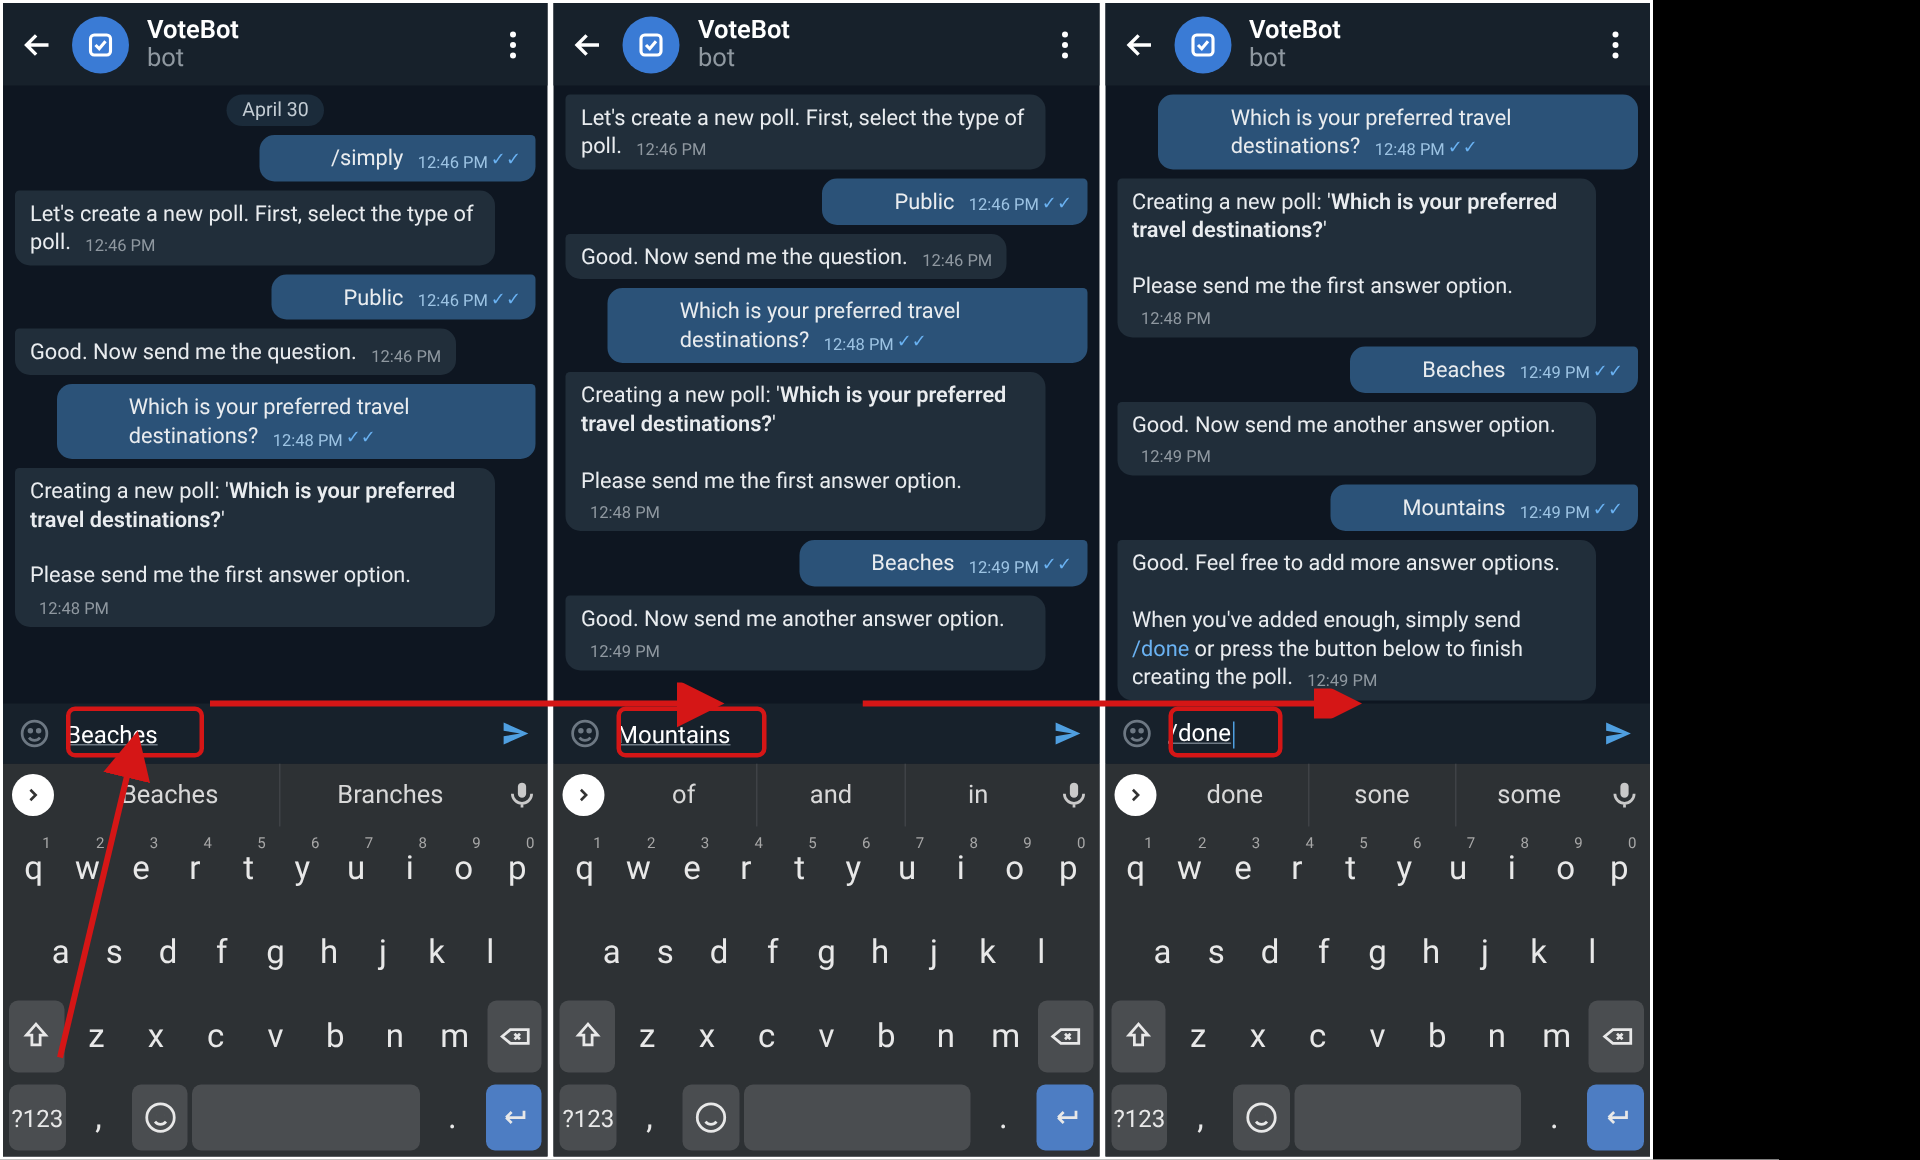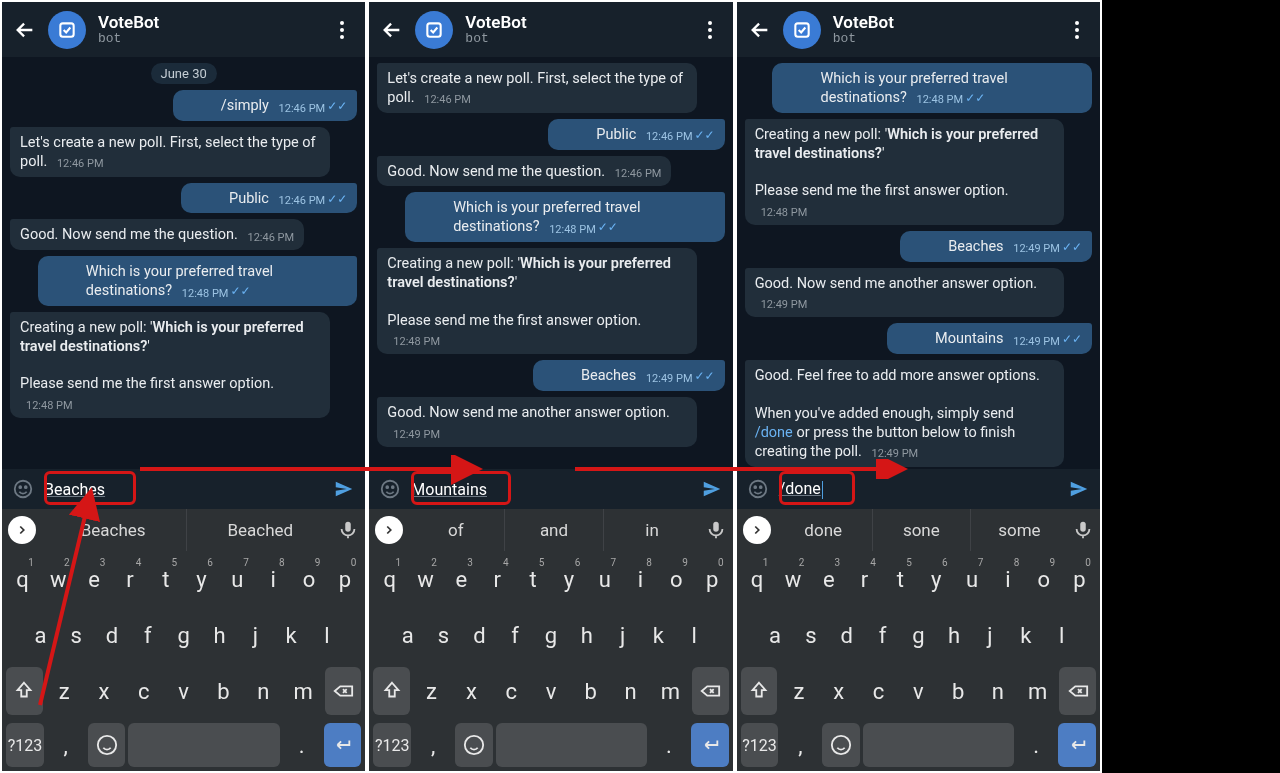--- a/index.html
+++ b/index.html
@@ -22,21 +22,21 @@
   .canvas{width:1102px;height:773px;background:#fff;display:flex;gap:4px;padding:2px;position:relative;}
   .phone{flex:1;background:var(--bg);display:flex;flex-direction:column;min-width:0;position:relative;}
 
   
   .hdr{height:55px;background:var(--header);display:flex;align-items:center;padding:0 12px;gap:12px;}
   .back{width:22px;height:22px;color:#fff;}
   .avatar{width:38px;height:38px;border-radius:50%;background:#3a7bd5;display:flex;align-items:center;justify-content:center;}
   .avatar svg{width:20px;height:20px;}
   .title-block{flex:1;min-width:0;}
   .title{font-weight:600;font-size:17px;color:#fff;line-height:1.1;}
-  .subtitle{font-size:13px;color:var(--muted);line-height:1.1;font-family:Liberation Mono, monospace;}
+  .subtitle{font-size:17px;color:var(--muted);line-height:1.1;}
   .dots{width:22px;height:22px;display:flex;flex-direction:column;align-items:center;justify-content:center;gap:3px;}
   .dots span{width:4px;height:4px;border-radius:50%;background:#fff;}
 
   
   .chat{flex:1;overflow:hidden;padding:6px 8px;display:flex;flex-direction:column;gap:6px;font-size:14.5px;}
   .date-pill{align-self:center;background:#1b2b3a;border-radius:11px;padding:3px 10px;font-size:13px;color:#c4cdd4;}
   .row{display:flex;}
   .row.out{justify-content:flex-end;}
   .bubble{max-width:92%;border-radius:10px;padding:7px 10px 5px 10px;line-height:1.3;position:relative;}
   .row.in .bubble{background:var(--msg-in);border-top-left-radius:3px;}
@@ -101,21 +101,21 @@
       <div class="subtitle">bot</div>
     </div>
     <div class="dots">
           <span></span>
           <span></span>
           <span></span>
         </div>
   </div>
 
   <div class="chat">
-    <div class="date-pill">June 30</div>
+    <div class="date-pill">April 30</div>
 
     <div class="row out">
           <div class="bubble">
       <span>/simply</span>
       <span class="time">12:46 PM</span><span class="checks">✓✓</span>
     </div>
         </div>
 
     <div class="row in">
           <div class="bubble">
@@ -170,21 +170,21 @@
 
   <div class="kb">
     <div class="sugbar">
       <div class="chip">
             <svg viewBox="0 0 24 24" fill="none" stroke="currentColor" stroke-width="3">
               <path d="M9 6l6 6-6 6"></path>
             </svg>
           </div>
       <div class="sugs">
         <div class="sug">Beaches</div>
-        <div class="sug">Beached</div>
+        <div class="sug">Branches</div>
       </div>
       <svg class="mic" viewBox="0 0 24 24" fill="currentColor">
             <path d="M12 14a3 3 0 003-3V6a3 3 0 00-6 0v5a3 3 0 003 3z"></path>
             <path d="M19 11a7 7 0 01-14 0M12 18v3" fill="none" stroke="currentColor" stroke-width="2"></path>
           </svg>
     </div>
     <div class="krow">
           <div class="key">q<span class="digit">1</span></div>
           <div class="key">w<span class="digit">2</span></div>
           <div class="key">e<span class="digit">3</span></div>

